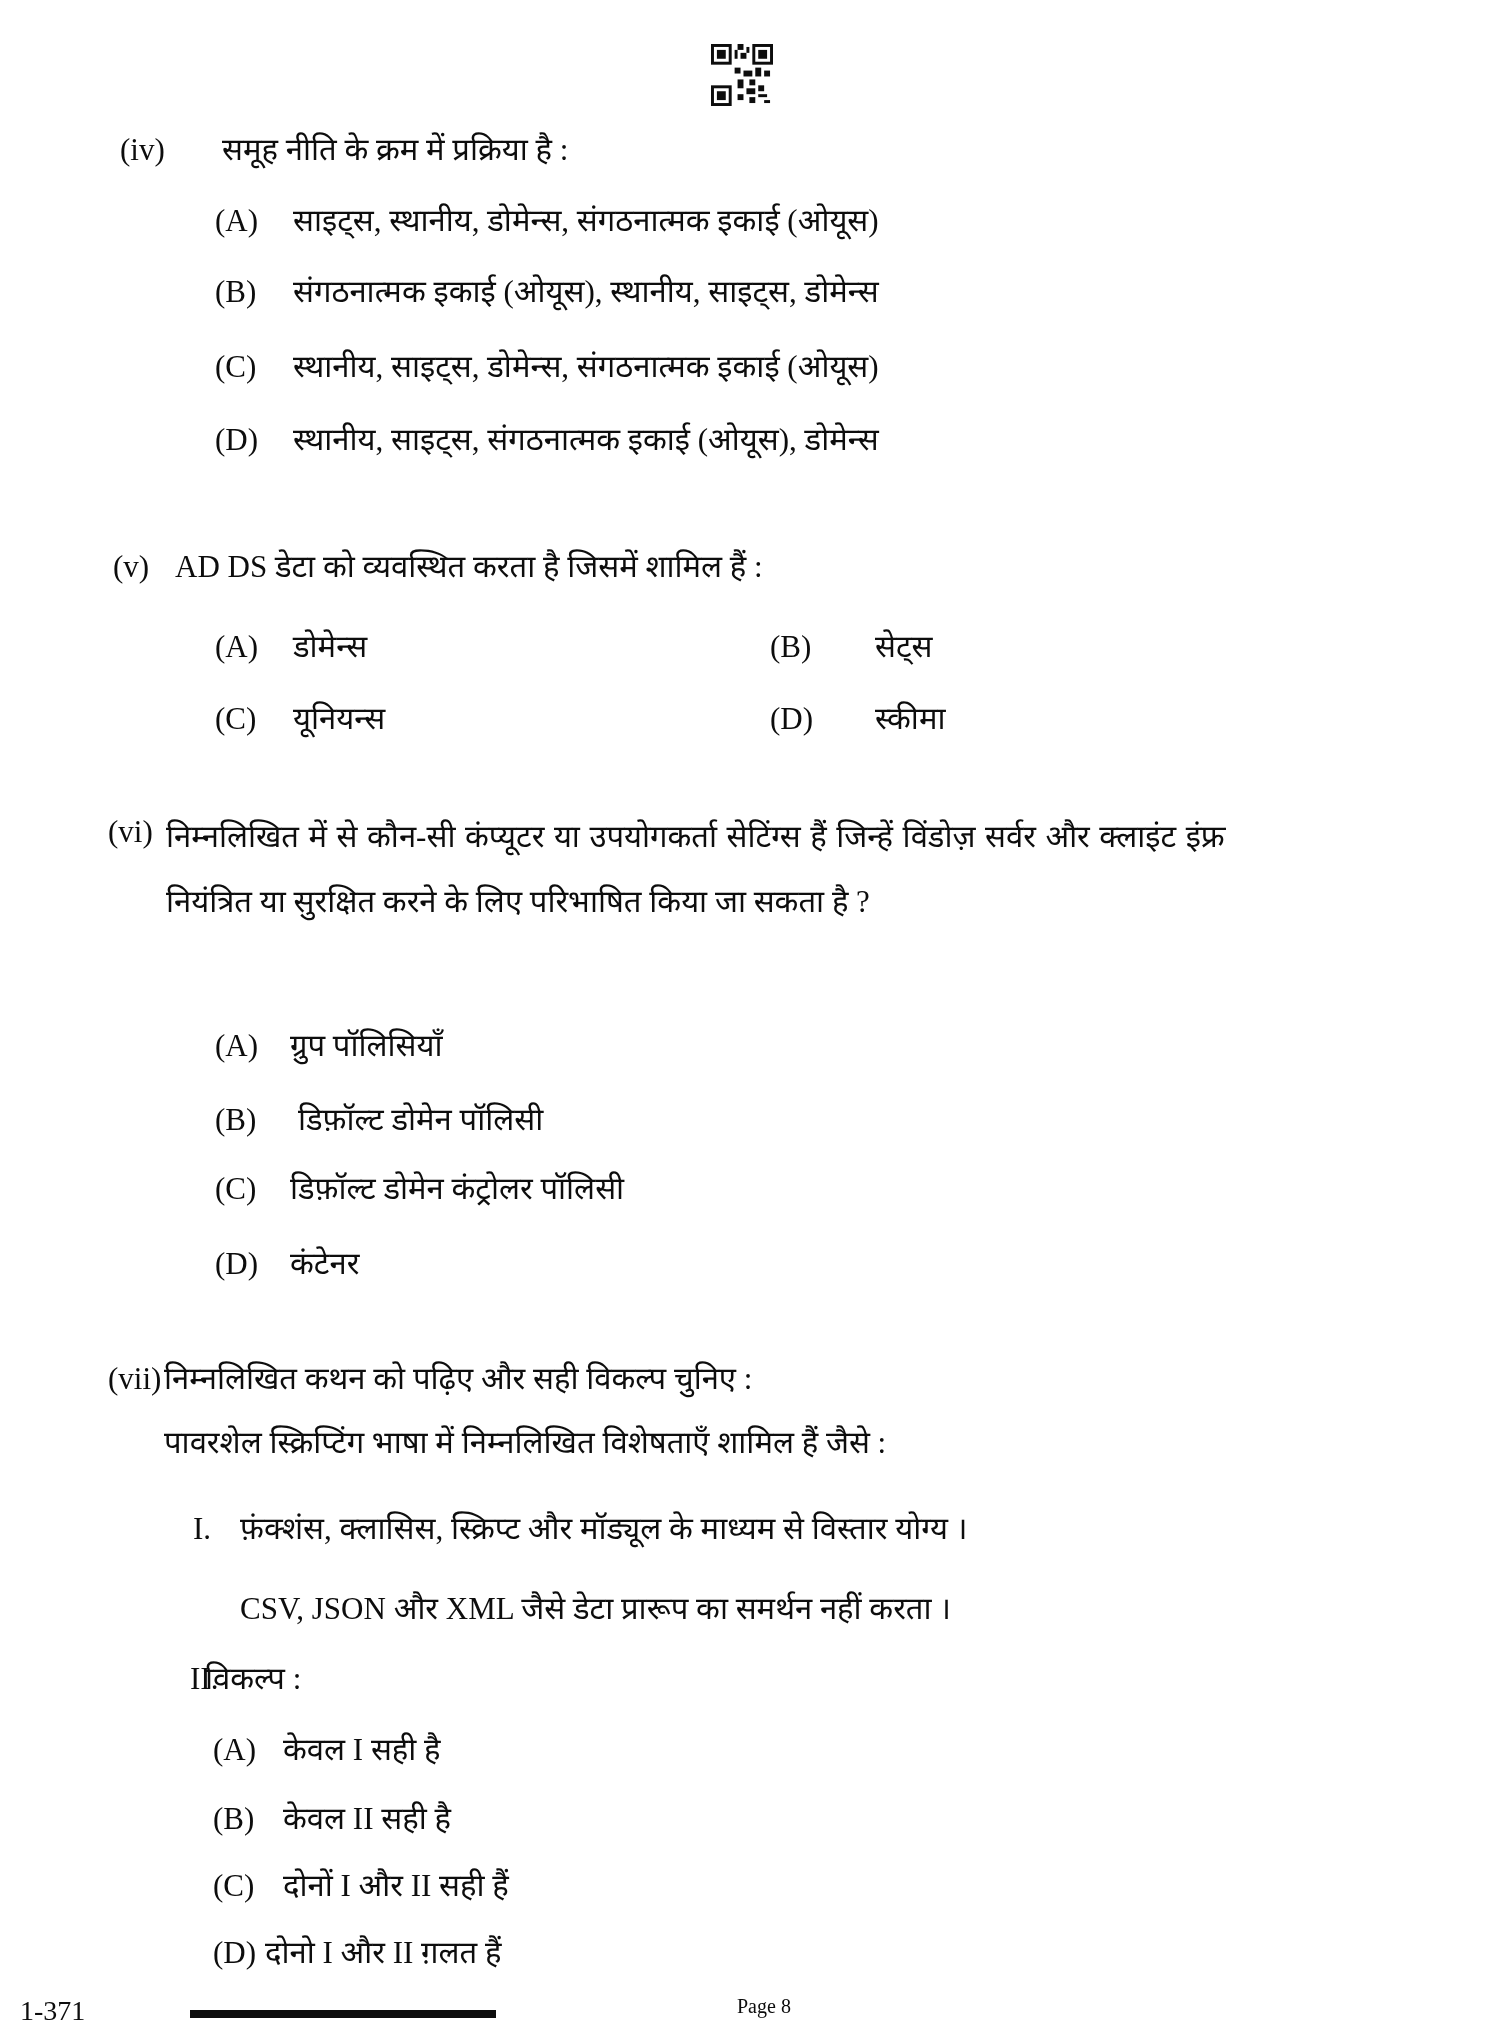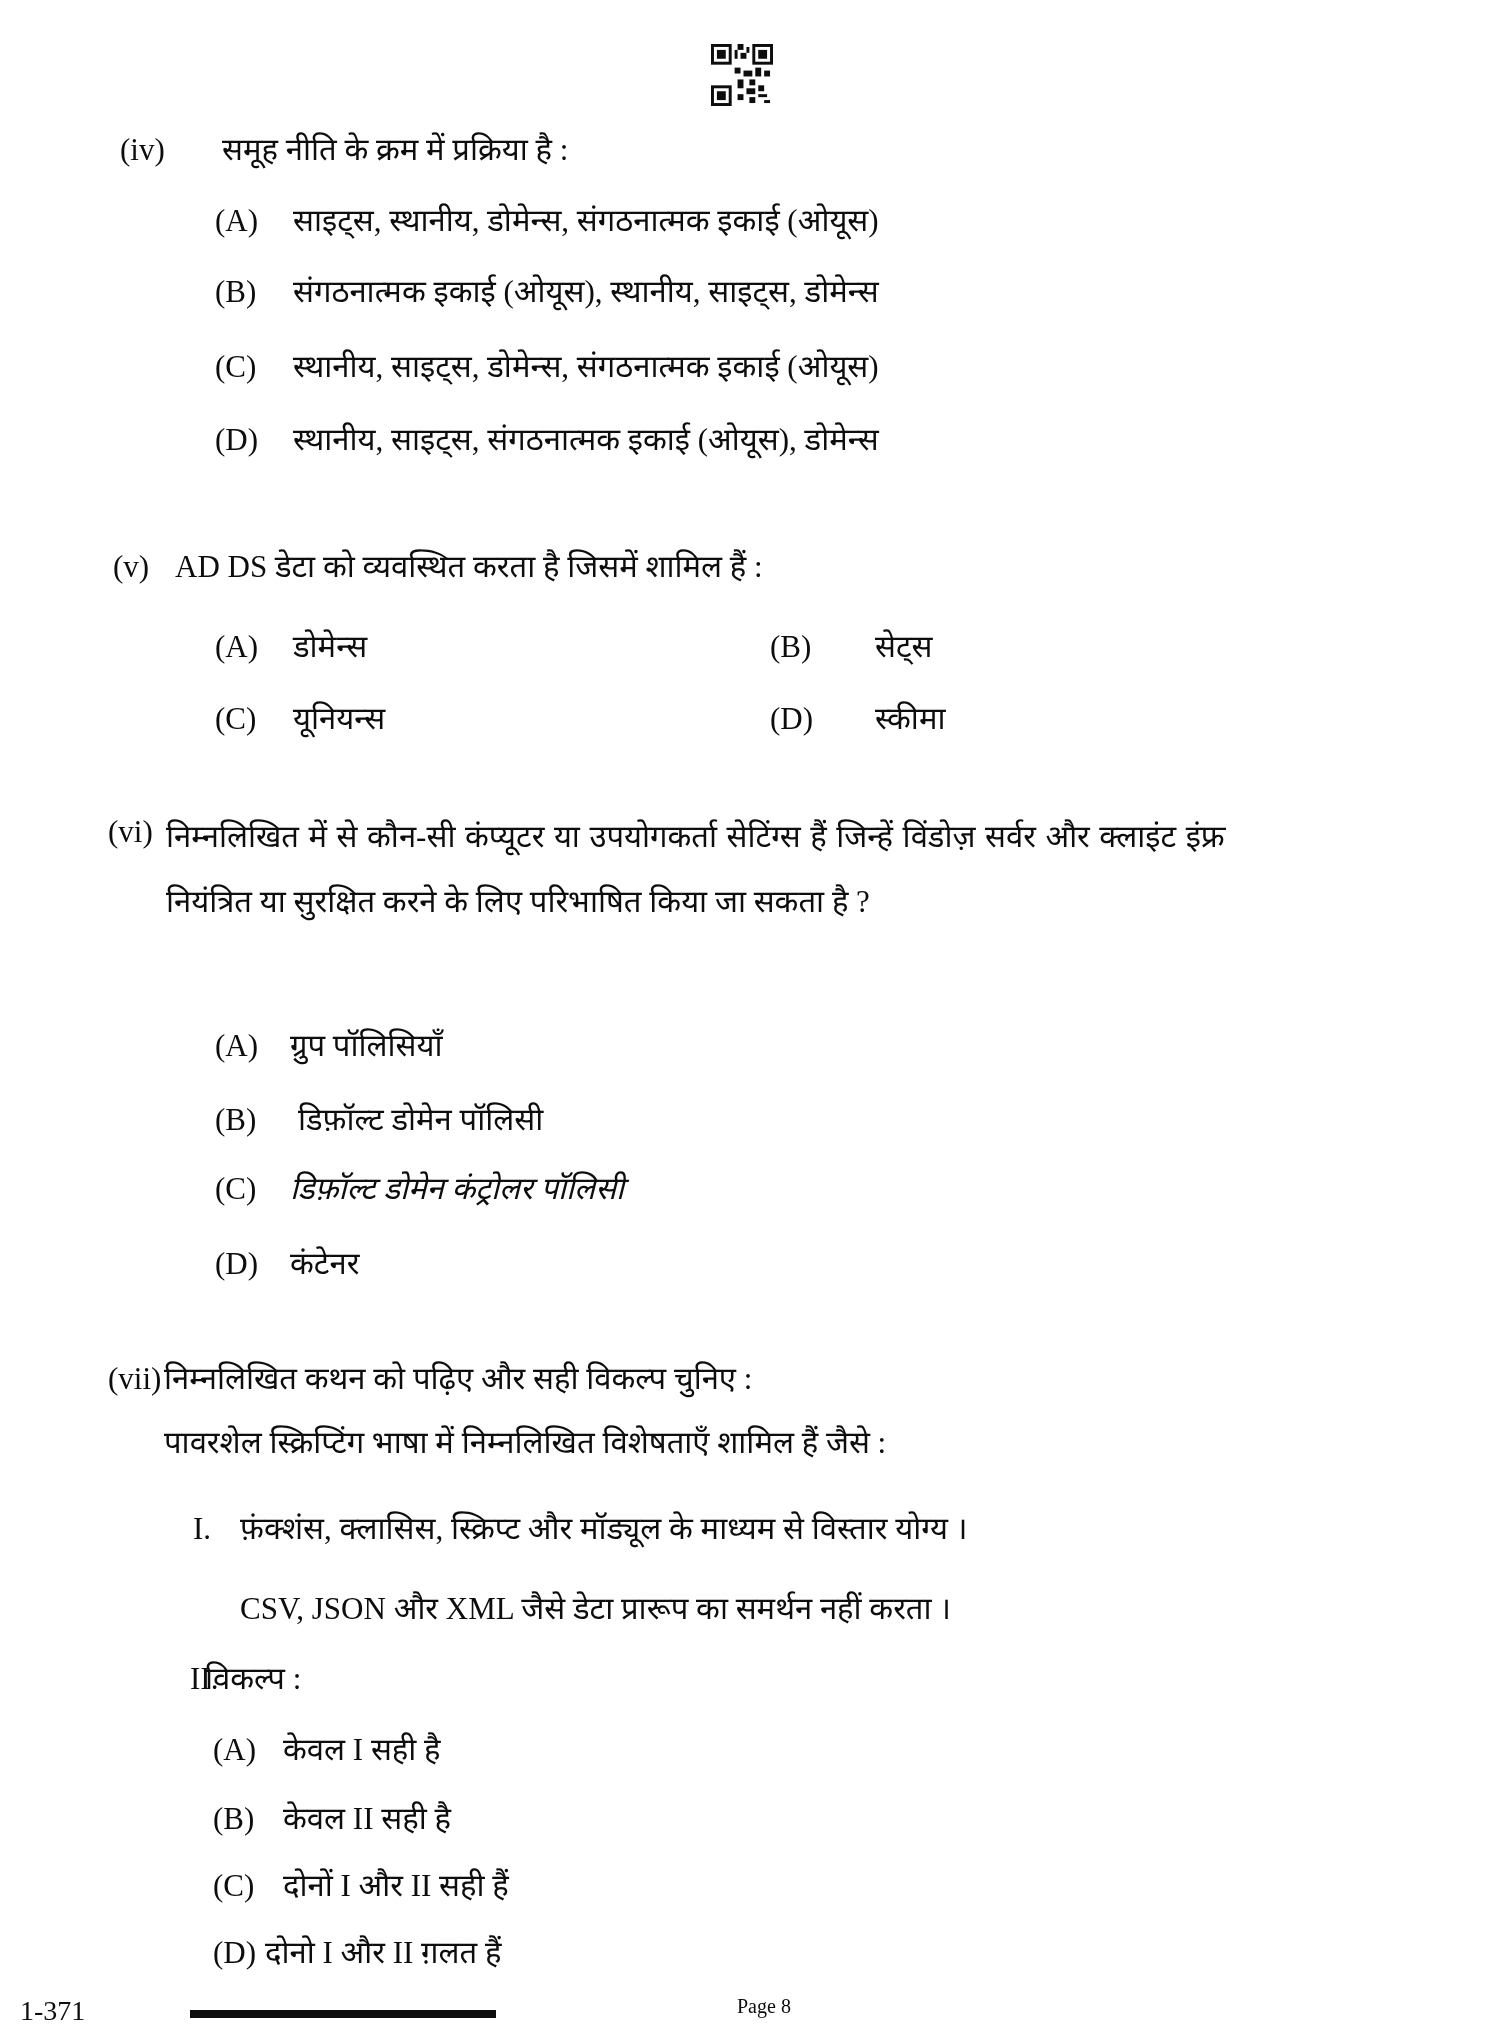--- a/index.html
+++ b/index.html
@@ -87,21 +87,21 @@
   <span class="abs" style="left:108px; top:813px;">(vi)</span>
   <div class="para" style="left:166px; top:804px; width:1186px;">निम्नलिखित में से कौन-सी कंप्यूटर या उपयोगकर्ता सेटिंग्स हैं जिन्हें विंडोज़ सर्वर और क्लाइंट इंफ्रास्ट्रक्चर को नियंत्रित या सुरक्षित करने के लिए परिभाषित किया जा सकता है ?</div>
 
   <span class="abs" style="left:215px; top:1027px;">(A)</span>
   <span class="abs" style="left:290px; top:1027px;">ग्रुप पॉलिसियाँ</span>
 
   <span class="abs" style="left:215px; top:1101px;">(B)</span>
   <span class="abs" style="left:298px; top:1101px;text-align:right;">डिफ़ॉल्ट डोमेन पॉलिसी</span>
 
   <span class="abs" style="left:215px; top:1170px;">(C)</span>
-  <span class="abs" style="left:290px; top:1170px;font-style:italic;">डिफ़ॉल्ट डोमेन कंट्रोलर पॉलिसी</span>
+  <span class="abs" style="left:290px; top:1170px;">डिफ़ॉल्ट डोमेन कंट्रोलर पॉलिसी</span>
 
   <span class="abs" style="left:215px; top:1245px;">(D)</span>
   <span class="abs" style="left:290px; top:1245px;">कंटेनर</span>
 
   <span class="abs" style="left:108px; top:1360px;">(vii)</span>
   <span class="abs" style="left:164px; top:1360px;">निम्नलिखित कथन को पढ़िए और सही विकल्प चुनिए :</span>
   <span class="abs" style="left:164px; top:1424px;">पावरशेल स्क्रिप्टिंग भाषा में निम्नलिखित विशेषताएँ शामिल हैं जैसे :</span>
 
   <span class="abs" style="left:193px; top:1510px;">I.</span>
   <span class="abs" style="left:240px; top:1510px;">फ़ंक्शंस, क्लासिस, स्क्रिप्ट और मॉड्यूल के माध्यम से विस्तार योग्य ।</span>

